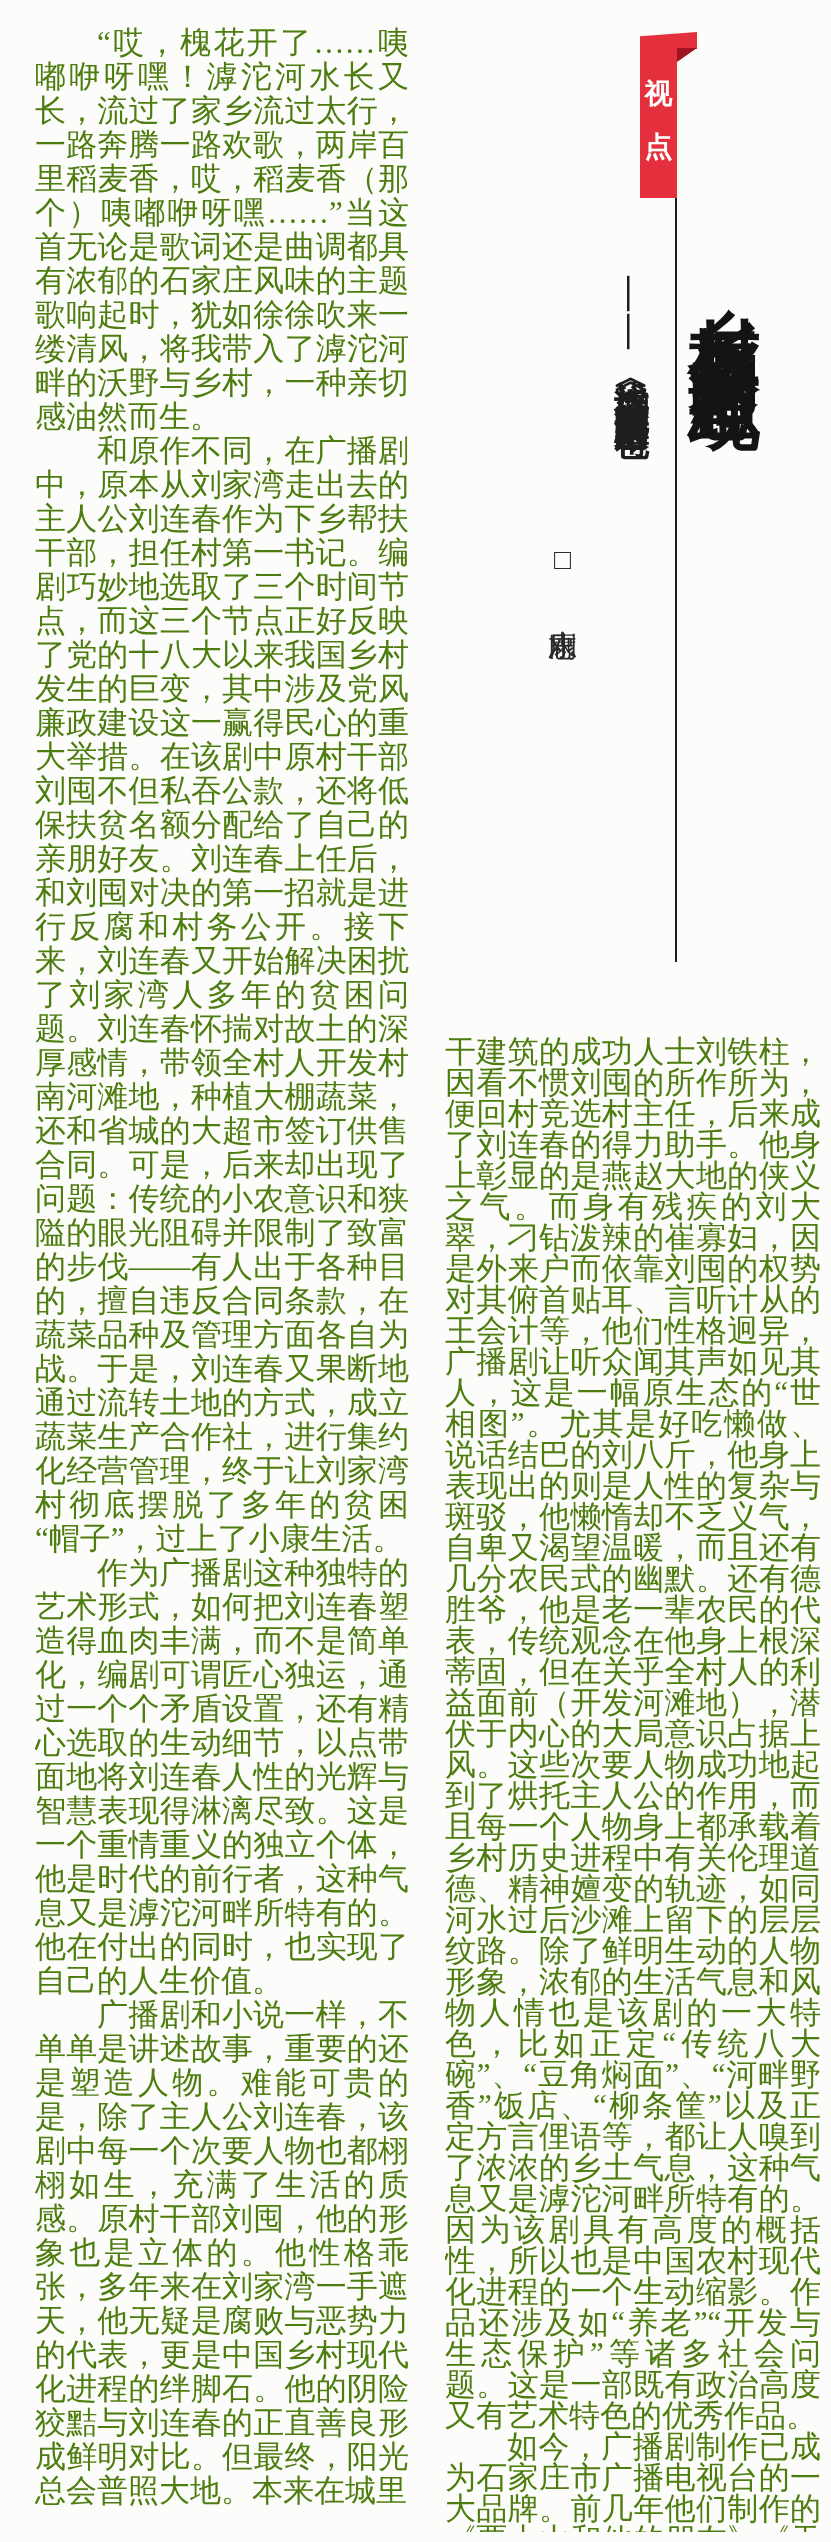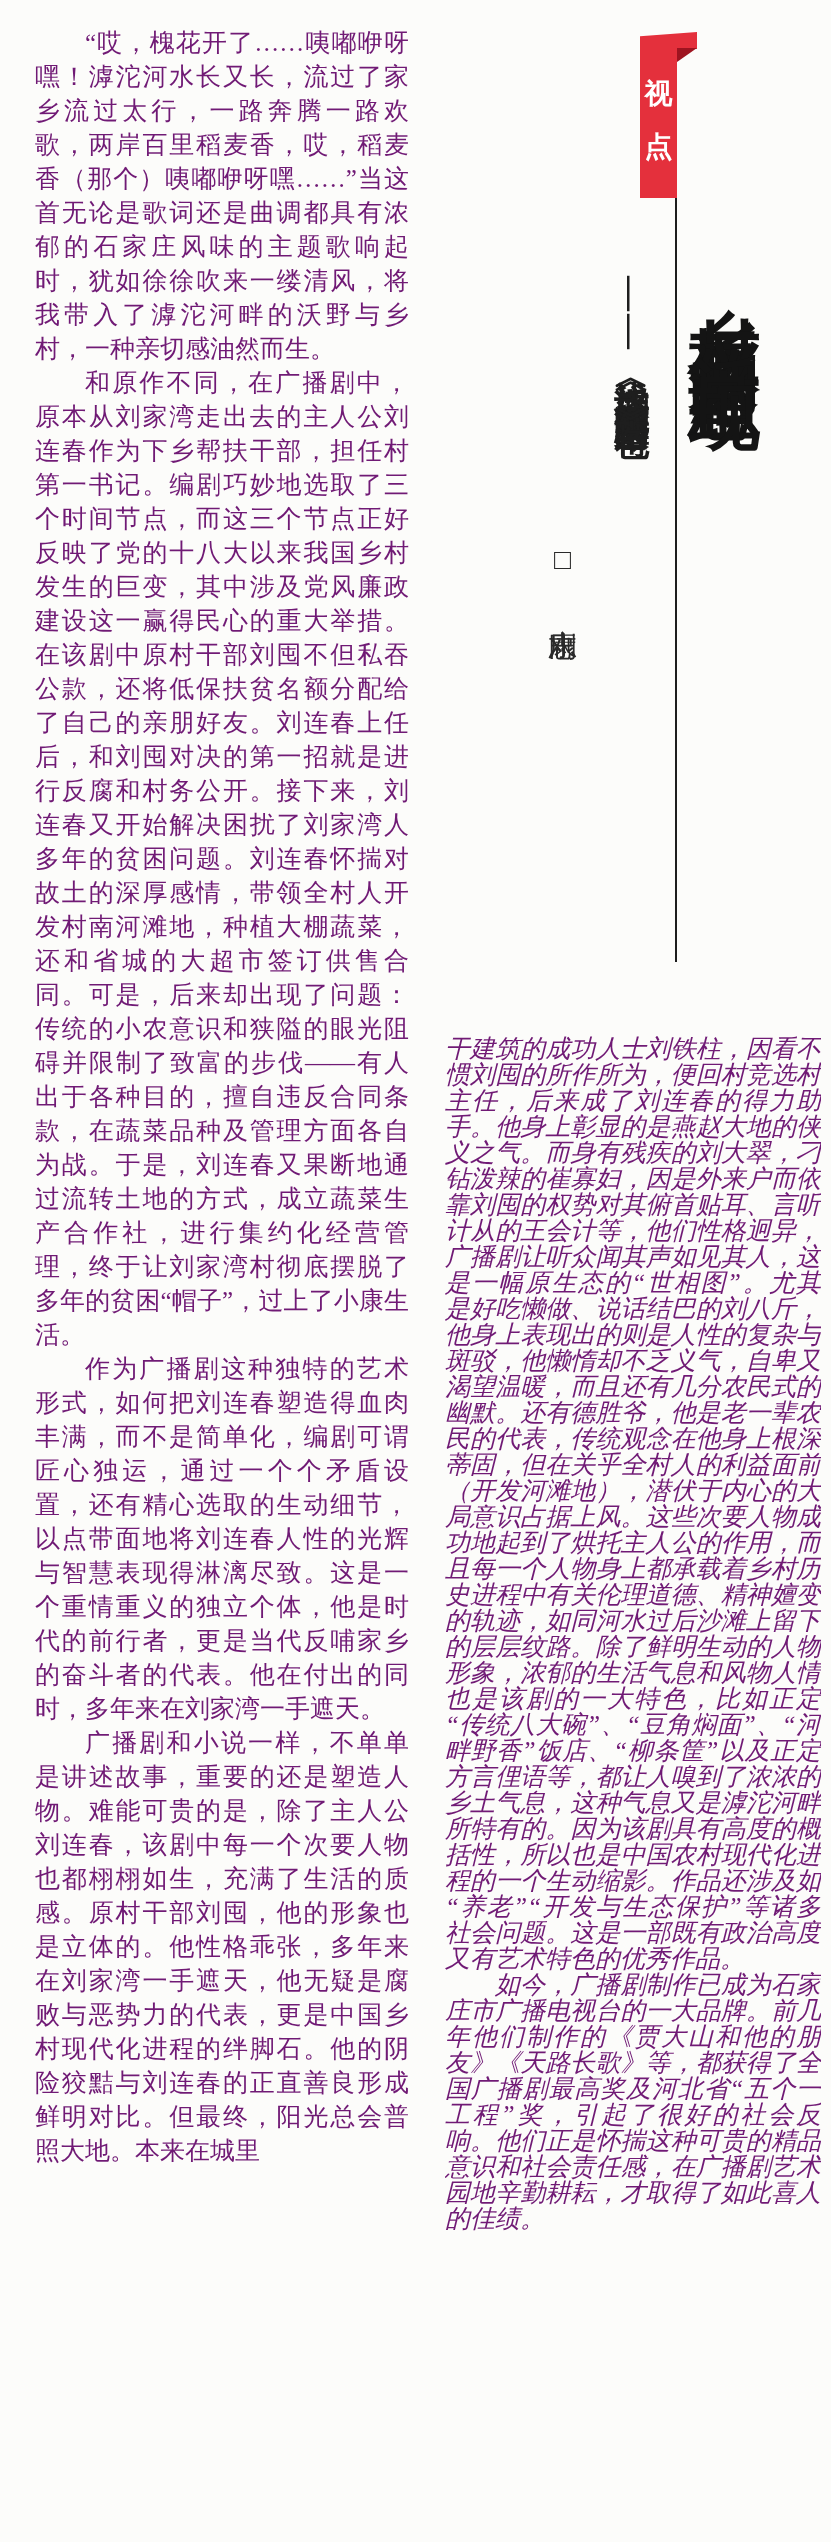--- a/index.html
+++ b/index.html
@@ -7,28 +7,28 @@
     position: relative;
     width: 831px;
     height: 2542px;
     background: #fcfcfa;
     overflow: hidden;
     font-family: "Liberation Serif", "DejaVu Serif", serif;
   }
   
   .body-col {
     position: absolute;
-    color: #701a75;
-    font-size: 25px;
+    color: #4d7c0f;
+    font-size: 31px;
     text-align: justify;
     text-justify: inter-character;
     overflow: hidden;
   }
   .col-left  { left: 35px;  top: 26px;   width: 374px; height: 2506px; line-height: 34px; }
-  .col-right { left: 445px; top: 1036px; width: 376px; height: 1496px; line-height: 26px; font-style: italic; }
+  .col-right { left: 445px; top: 1036px; width: 376px; height: 1496px; line-height: 31px; }
   .para { margin: 0; padding: 0; }
   .para.indent { text-indent: 2em; }
 
   
   .badge { position: absolute; left: 640px; top: 32px; width: 57px; height: 166px; }
   .badge-pennant {
     position: absolute; left: 0; top: 0; width: 57px; height: 17px;
     background: #e4303c;
     clip-path: polygon(0 25%, 100% 0, 100% 100%, 0 100%);
   }
@@ -73,21 +73,21 @@
   }
 </style>
 </head>
 <body>
 
 <div class="page">
 
   <div class="body-col col-left">
     <p class="para indent">“哎，槐花开了……咦嘟咿呀嘿！滹沱河水长又长，流过了家乡流过太行，一路奔腾一路欢歌，两岸百里稻麦香，哎，稻麦香（那个）咦嘟咿呀嘿……”当这首无论是歌词还是曲调都具有浓郁的石家庄风味的主题歌响起时，犹如徐徐吹来一缕清风，将我带入了滹沱河畔的沃野与乡村，一种亲切感油然而生。</p>
     <p class="para indent">和原作不同，在广播剧中，原本从刘家湾走出去的主人公刘连春作为下乡帮扶干部，担任村第一书记。编剧巧妙地选取了三个时间节点，而这三个节点正好反映了党的十八大以来我国乡村发生的巨变，其中涉及党风廉政建设这一赢得民心的重大举措。在该剧中原村干部刘囤不但私吞公款，还将低保扶贫名额分配给了自己的亲朋好友。刘连春上任后，和刘囤对决的第一招就是进行反腐和村务公开。接下来，刘连春又开始解决困扰了刘家湾人多年的贫困问题。刘连春怀揣对故土的深厚感情，带领全村人开发村南河滩地，种植大棚蔬菜，还和省城的大超市签订供售合同。可是，后来却出现了问题：传统的小农意识和狭隘的眼光阻碍并限制了致富的步伐——有人出于各种目的，擅自违反合同条款，在蔬菜品种及管理方面各自为战。于是，刘连春又果断地通过流转土地的方式，成立蔬菜生产合作社，进行集约化经营管理，终于让刘家湾村彻底摆脱了多年的贫困“帽子”，过上了小康生活。</p>
-    <p class="para indent">作为广播剧这种独特的艺术形式，如何把刘连春塑造得血肉丰满，而不是简单化，编剧可谓匠心独运，通过一个个矛盾设置，还有精心选取的生动细节，以点带面地将刘连春人性的光辉与智慧表现得淋漓尽致。这是一个重情重义的独立个体，他是时代的前行者，更是当代反哺家乡的奋斗者的代表。他在付出的同时，多年来在刘家湾一手遮天。</p>
+    <p class="para indent">作为广播剧这种独特的艺术形式，如何把刘连春塑造得血肉丰满，而不是简单化，编剧可谓匠心独运，通过一个个矛盾设置，还有精心选取的生动细节，以点带面地将刘连春人性的光辉与智慧表现得淋漓尽致。这是一个重情重义的独立个体，他是时代的前行者，这种气息又是滹沱河畔所特有的。他在付出的同时，也实现了自己的人生价值。</p>
     <p class="para indent">广播剧和小说一样，不单单是讲述故事，重要的还是塑造人物。难能可贵的是，除了主人公刘连春，该剧中每一个次要人物也都栩栩如生，充满了生活的质感。原村干部刘囤，他的形象也是立体的。他性格乖张，多年来在刘家湾一手遮天，他无疑是腐败与恶势力的代表，更是中国乡村现代化进程的绊脚石。他的阴险狡黠与刘连春的正直善良形成鲜明对比。但最终，阳光总会普照大地。本来在城里</p>
   </div>
 
   <div class="body-col col-right">
     <p class="para">干建筑的成功人士刘铁柱，因看不惯刘囤的所作所为，便回村竞选村主任，后来成了刘连春的得力助手。他身上彰显的是燕赵大地的侠义之气。而身有残疾的刘大翠，刁钻泼辣的崔寡妇，因是外来户而依靠刘囤的权势对其俯首贴耳、言听计从的王会计等，他们性格迥异，广播剧让听众闻其声如见其人，这是一幅原生态的“世相图”。尤其是好吃懒做、说话结巴的刘八斤，他身上表现出的则是人性的复杂与斑驳，他懒惰却不乏义气，自卑又渴望温暖，而且还有几分农民式的幽默。还有德胜爷，他是老一辈农民的代表，传统观念在他身上根深蒂固，但在关乎全村人的利益面前（开发河滩地），潜伏于内心的大局意识占据上风。这些次要人物成功地起到了烘托主人公的作用，而且每一个人物身上都承载着乡村历史进程中有关伦理道德、精神嬗变的轨迹，如同河水过后沙滩上留下的层层纹路。除了鲜明生动的人物形象，浓郁的生活气息和风物人情也是该剧的一大特色，比如正定“传统八大碗”、“豆角焖面”、“河畔野香”饭店、“柳条筐”以及正定方言俚语等，都让人嗅到了浓浓的乡土气息，这种气息又是滹沱河畔所特有的。因为该剧具有高度的概括性，所以也是中国农村现代化进程的一个生动缩影。作品还涉及如“养老”“开发与生态保护”等诸多社会问题。这是一部既有政治高度又有艺术特色的优秀作品。</p>
     <p class="para indent">如今，广播剧制作已成为石家庄市广播电视台的一大品牌。前几年他们制作的《贾大山和他的朋友》《天路长歌》等，都获得了全国广播剧最高奖及河北省“五个一工程”奖，引起了很好的社会反响。他们正是怀揣这种可贵的精品意识和社会责任感，在广播剧艺术园地辛勤耕耘，才取得了如此喜人的佳绩。</p>
   </div>
 
   <div class="badge">
     <div class="badge-pennant"></div>

